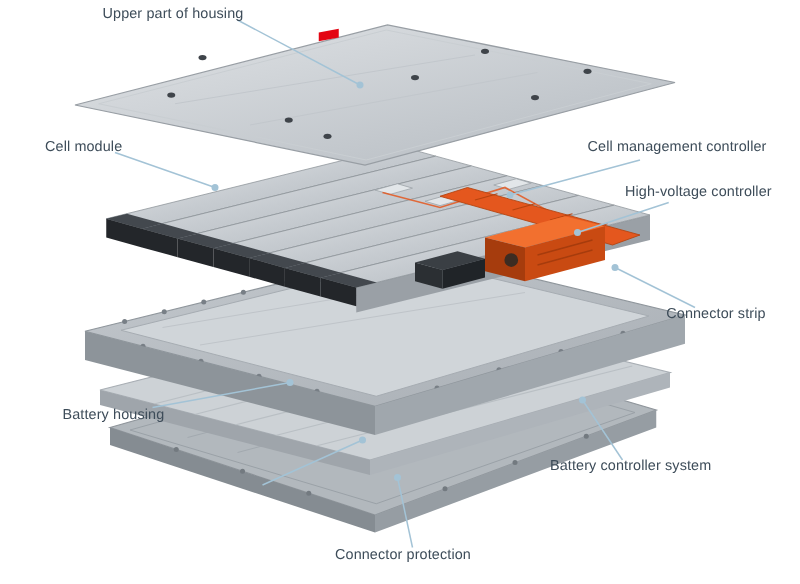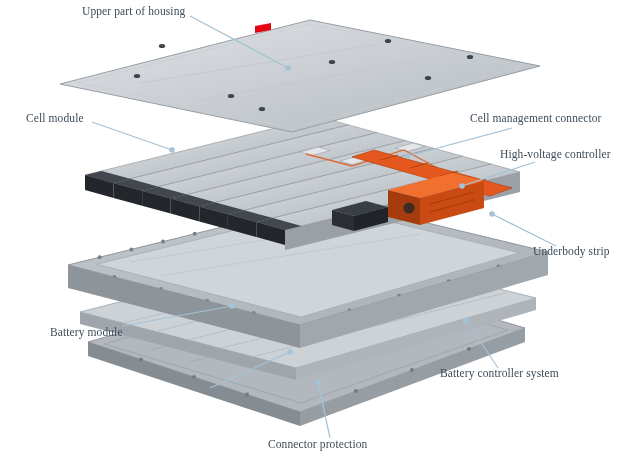--- a/index.html
+++ b/index.html
@@ -1,18 +1,18 @@
 <!DOCTYPE html>
 <html style="--label-text: #3d4c59; --leader-line: #a3c3d6; --accent-orange: #e4571e; --logo-red: #e30613;"><head>
 <meta charset="utf-8">
 <style>
   html,body{margin:0;padding:0;background:#fff;}
   .stage{
     position:relative;width:634px;height:467px;background:#ffffff;
-    font-family:Liberation Serif, serif;overflow:hidden;
+    font-family:Liberation Sans, sans-serif;overflow:hidden;
   }
   .stage svg{position:absolute;left:0;top:0;}
   .lbl{
     position:absolute;font-size:11.5px;line-height:14px;
     color:var(--label-text,#3d4c59);white-space:nowrap;letter-spacing:.1px;
   }
   .leader{stroke:var(--leader-line,#a9c6d8);stroke-width:1.2;fill:none;}
   .leader-dot{fill:var(--leader-line,#a9c6d8);}
 </style>
 </head>
@@ -178,21 +178,21 @@
 
       <line class="leader" x1="498" y1="368" x2="466" y2="320"></line>
       <circle class="leader-dot" cx="466" cy="320" r="2.8"></circle>
 
       <line class="leader" x1="330" y1="438" x2="318" y2="382"></line>
       <circle class="leader-dot" cx="318" cy="382" r="2.8"></circle>
     </g>
   </svg>
 
   <div class="lbl" style="left:82px;top:4px">Upper part of housing</div>
-  <div class="lbl" style="left:26px;top:111px">Cell module</div>
-  <div class="lbl" style="left:470px;top:111px">Cell management connector</div>
+  <div class="lbl" style="left:36px;top:111px">Cell module</div>
+  <div class="lbl" style="left:470px;top:111px">Cell management controller</div>
   <div class="lbl" style="left:500px;top:147px">High-voltage controller</div>
-  <div class="lbl" style="left:533px;top:244px">Underbody strip</div>
-  <div class="lbl" style="left:50px;top:325px">Battery module</div>
+  <div class="lbl" style="left:533px;top:244px">Connector strip</div>
+  <div class="lbl" style="left:50px;top:325px">Battery housing</div>
   <div class="lbl" style="left:440px;top:366px">Battery controller system</div>
   <div class="lbl" style="left:268px;top:437px">Connector protection</div>
 
 </div>
 
 </body></html>

